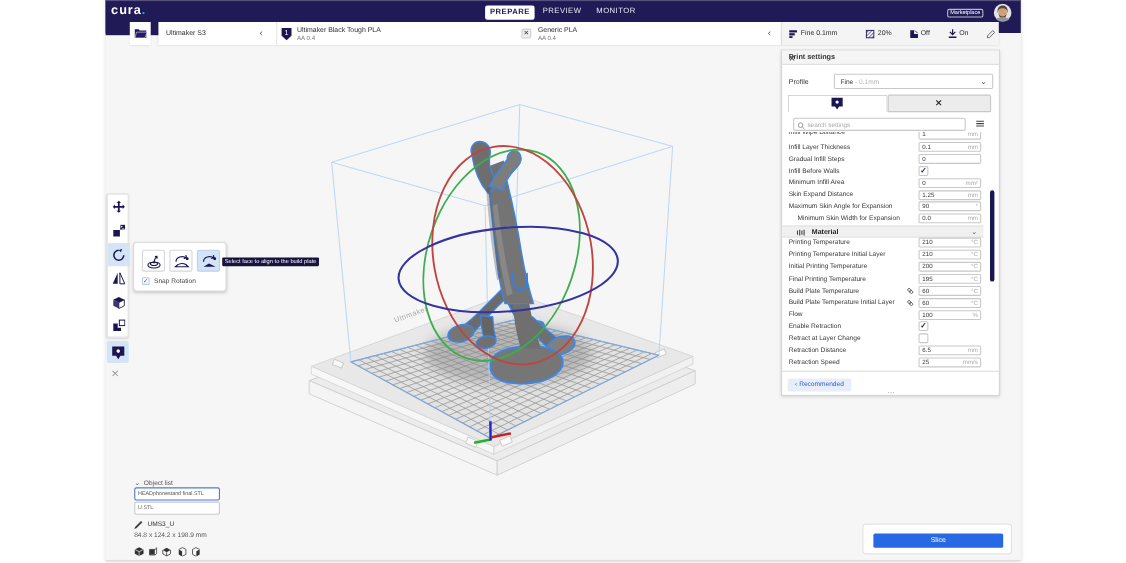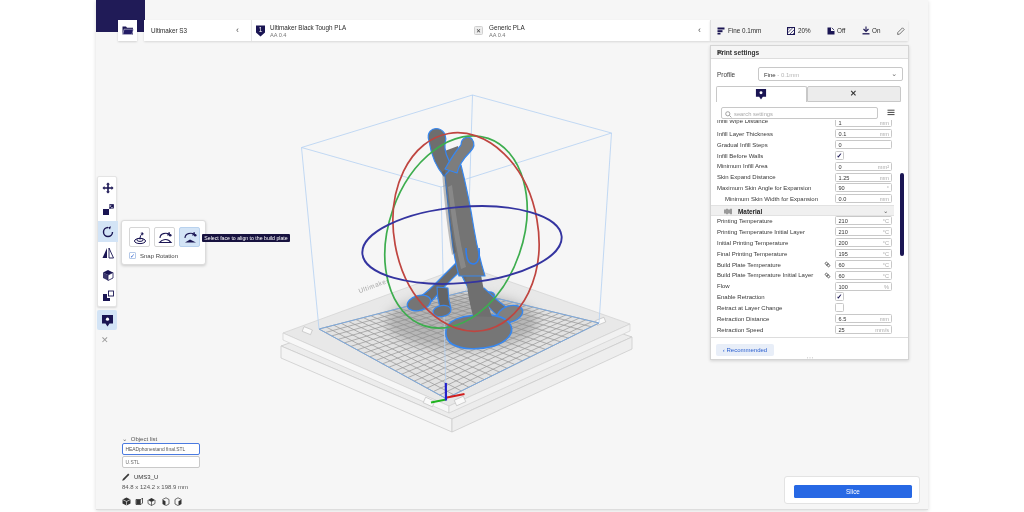--- a/index.html
+++ b/index.html
@@ -172,20 +172,34 @@
     <ellipse cx="462" cy="245" rx="100" ry="38" stroke="#3434a0" stroke-width="1.9" transform="rotate(-5 462 245)"></ellipse>
   </g>
 
   <line x1="446" y1="399.5" x2="431" y2="402.5" stroke="#21b421" stroke-width="2.2"></line>
   <line x1="447" y1="397.5" x2="464.5" y2="394" stroke="#d01f1f" stroke-width="2.2"></line>
   <line x1="445.8" y1="383" x2="446" y2="400.5" stroke="#2222cc" stroke-width="2.2"></line>
 
   </svg>
 
   <div id="hdrblock"></div>
+  <div id="hdr">
+    <div id="logo">cura<span class="dot">.</span></div>
+    <div class="stage" id="tabPrepare">PREPARE</div>
+    <div class="stage" id="tabPreview">PREVIEW</div>
+    <div class="stage" id="tabMonitor">MONITOR</div>
+    <div id="mkt">Marketplace</div>
+    <svg class="abs" style="left:807px;top:2px" width="17" height="17" viewBox="0 0 17 17">
+      <circle cx="8.5" cy="8.5" r="8" fill="#e3e3e6"></circle>
+      <ellipse cx="8.5" cy="8.6" rx="3.9" ry="4.3" fill="#cfa07b"></ellipse>
+      <path d="M3.9,9 C3.4,4.2 5.6,2 8.5,2 C11.4,2 13.6,4.2 13.1,9 C12.6,5.8 10.8,4.6 8.5,4.6 C6.2,4.6 4.4,5.8 3.9,9 Z" fill="#5d442e"></path>
+      <path d="M4.9,9.8 C5.3,12.6 6.7,13.9 8.5,13.9 C10.3,13.9 11.7,12.6 12.1,9.8 C11.4,11.2 10.1,11.9 8.5,11.9 C6.9,11.9 5.6,11.2 4.9,9.8 Z" fill="#5f4733"></path>
+      <path d="M2.4,14.2 C4,13 6.1,12.6 8.5,12.6 C10.9,12.6 13,13 14.6,14.2 C13.2,16 11,16.5 8.5,16.5 C6,16.5 3.8,16 2.4,14.2 Z" fill="#9198a0"></path>
+    </svg>
+  </div>
 
   <div id="openbtn">
     <svg class="abs" style="left:3.5px;top:4px" width="12" height="12" viewBox="0 0 12 12">
       <path d="M0.5,2.5 L4,2.5 L5,3.8 L11,3.8 L11,10.5 L0.5,10.5 Z" fill="#1a1553"></path>
       <path d="M2,5.2 L11.6,5.2 L9.8,10.5 L0.8,10.5 Z" fill="#241d66" stroke="#fff" stroke-width="0.5"></path>
     </svg>
   </div>
   <div id="cfg">
     <div class="cfgtxt" style="left:7px;top:7px">Ultimaker S3</div>
     <div class="chev" style="left:92px;top:5px">‹</div>

